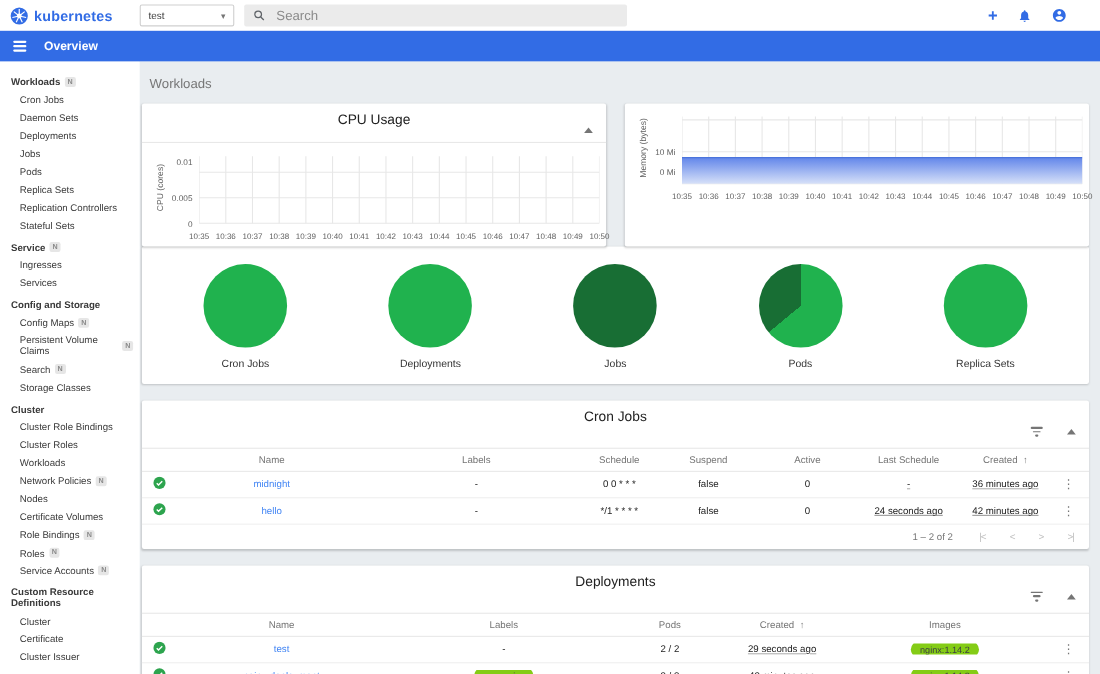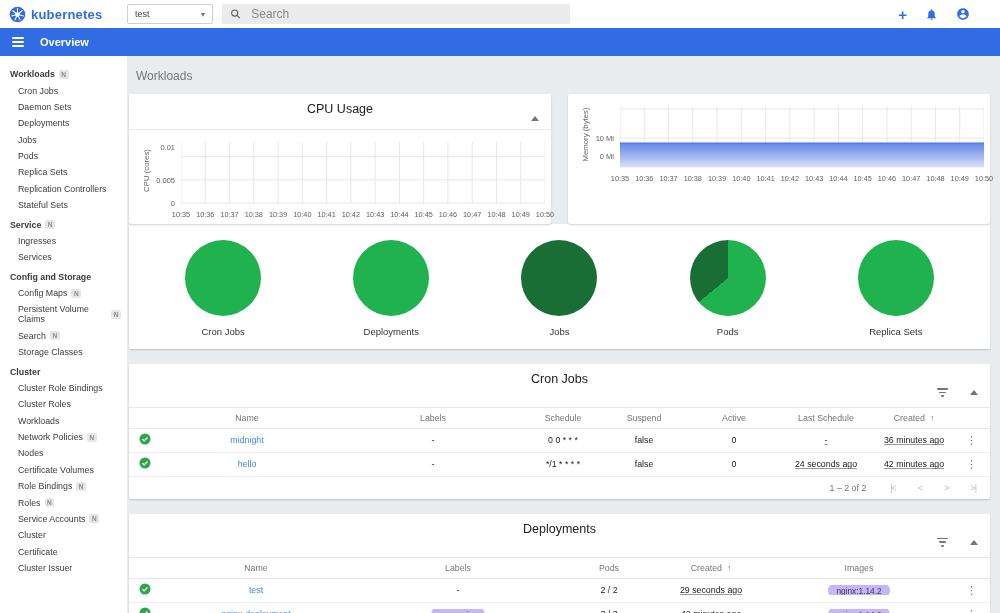--- a/index.html
+++ b/index.html
@@ -74,21 +74,21 @@
 
   
   .tgrid { display:grid; align-items:center; }
   .cron-grid { grid-template-columns:28px 186px 186px 74px 88px 92px 92px 84px 1fr; }
   .dep-grid  { grid-template-columns:28px 204px 200px 102px 102px 194px 1fr; }
   .thead { height:21px; border-bottom:1px solid #e8e8e8; color:#757575; font-size:8.8px; }
   .trow { height:24px; border-bottom:1px solid #efefef; font-size:8.8px; color:#212121; }
   .cell { padding-right:6px; overflow:hidden; white-space:nowrap;text-align:center; }
   .name-link { color:#4285f4; text-decoration:none; cursor:pointer; }
   .muted-link { color:#212121; text-decoration:underline; text-decoration-color:#9a9a9a; cursor:pointer; }
-  .chip { background:#c4b5fd; color:#3c4043; border-radius:10px; padding:2.5px 8px; font-size:8.3px;margin-top:48px; }
+  .chip { background:#84cc16; color:#3c4043; border-radius:10px; padding:2.5px 8px; font-size:8.3px;margin-top:48px; }
   .ok-icon { display:inline-flex; margin-left:9px; }
   .row-menu { text-align:center; color:#757575; font-size:11px; cursor:pointer; letter-spacing:0; }
   .sort-arrow { font-size:8.5px; color:#757575; margin-left:5px; }
   .pagination { height:22px; display:flex; align-items:center; justify-content:flex-end;
     gap:24px; padding-right:14px; color:#757575; font-size:8.8px; }
   .pg-icons { display:flex; gap:22px; color:#bdbdbd; font-size:9px; }
   .pg-icons span { cursor:pointer; letter-spacing:-1px; }
 </style>
 </head>
 <body>
@@ -224,20 +224,23 @@
       <span>Role Bindings</span>
       <span class="sb-badge">N</span>
     </div>
     <div class="sb-item">
       <span>Roles</span>
       <span class="sb-badge">N</span>
     </div>
     <div class="sb-item">
       <span>Service Accounts</span>
       <span class="sb-badge">N</span>
+    </div>
+    <div class="sb-group">
+      <span>Custom Resource Definitions</span>
     </div>
     <div class="sb-item">
       <span>Cluster</span>
     </div>
     <div class="sb-item">
       <span>Certificate</span>
     </div>
     <div class="sb-item">
       <span>Cluster Issuer</span>
     </div>

